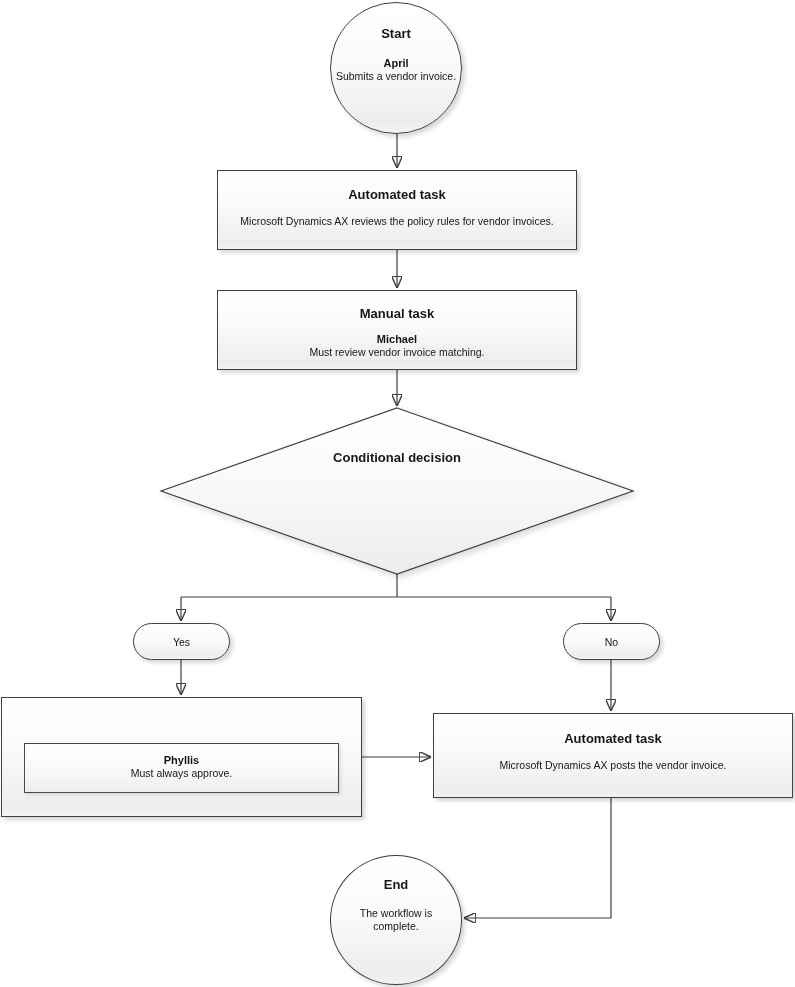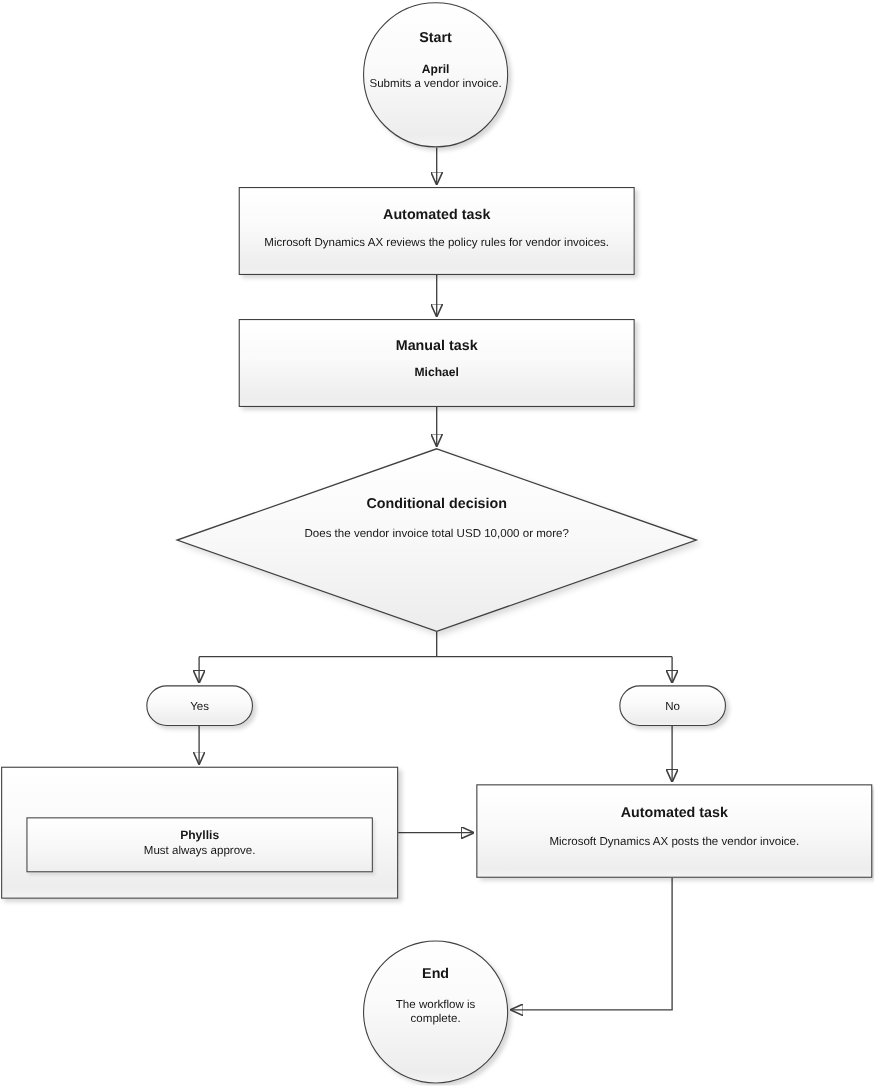--- a/index.html
+++ b/index.html
@@ -99,36 +99,36 @@
   </div>
 
   <div class="node task-node" style="left:217px; top:170px; width:360px; height:80px;">
     <div class="title">Automated task</div>
     <div class="desc">Microsoft Dynamics AX reviews the policy rules for vendor invoices.</div>
   </div>
 
   <div class="node manual-node" style="left:217px; top:290px; width:360px; height:80px;">
     <div class="title">Manual task</div>
     <div class="actor">Michael</div>
+    <div class="desc">Must review vendor invoice matching.</div>
   </div>
 
   <div class="decision-wrap">
     <svg width="476" height="168" viewBox="0 0 476 168">
       <defs>
         <linearGradient id="diamondFill" x1="0" y1="0" x2="0" y2="1">
           <stop offset="0" stop-color="#ffffff"></stop>
           <stop offset="0.5" stop-color="#f8f8f8"></stop>
           <stop offset="1" stop-color="#ececec"></stop>
         </linearGradient>
       </defs>
       <polygon points="238,1 474,84 238,167 2,84" fill="url(#diamondFill)" stroke="#404040" stroke-width="1.2"></polygon>
     </svg>
     <div class="decision-text">
       <div class="title">Conditional decision</div>
-      <div class="desc">Does the vendor invoice total USD 10,000 or more?</div>
     </div>
   </div>
 
   <div class="node pill" style="left:133px; top:623px; width:97px; height:37px;">
     <span class="pill-label">Yes</span>
   </div>
 
   <div class="node pill" style="left:563px; top:623px; width:97px; height:37px;">
     <span class="pill-label">No</span>
   </div>

